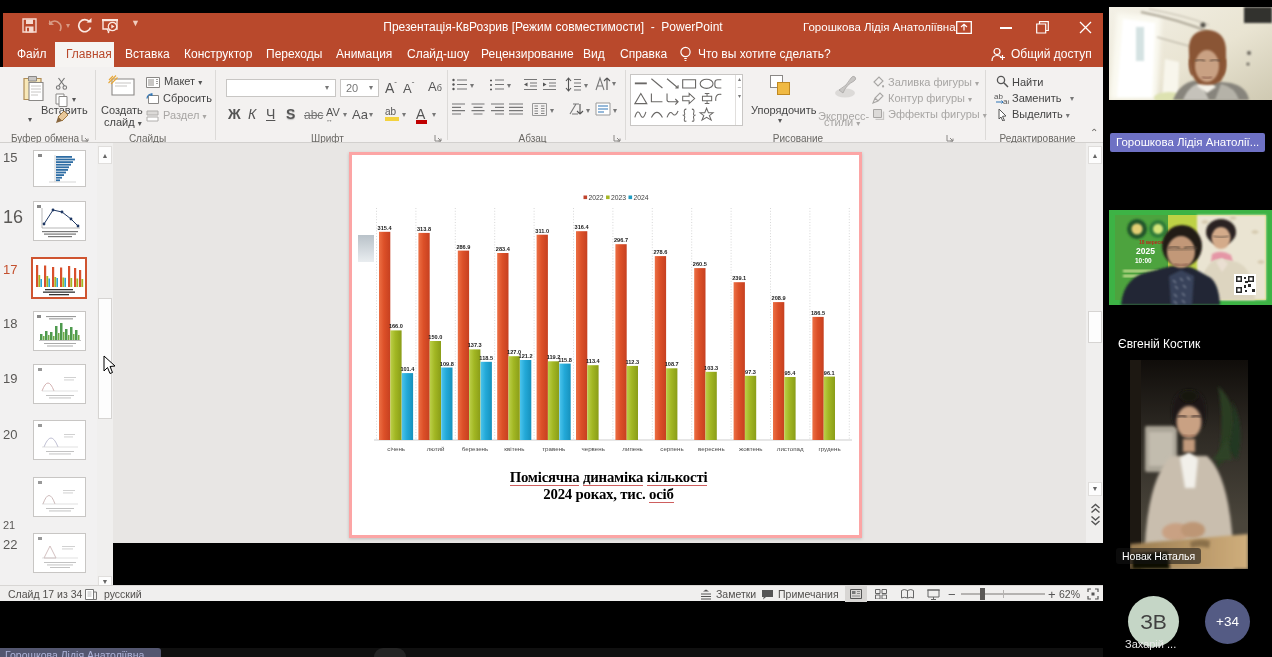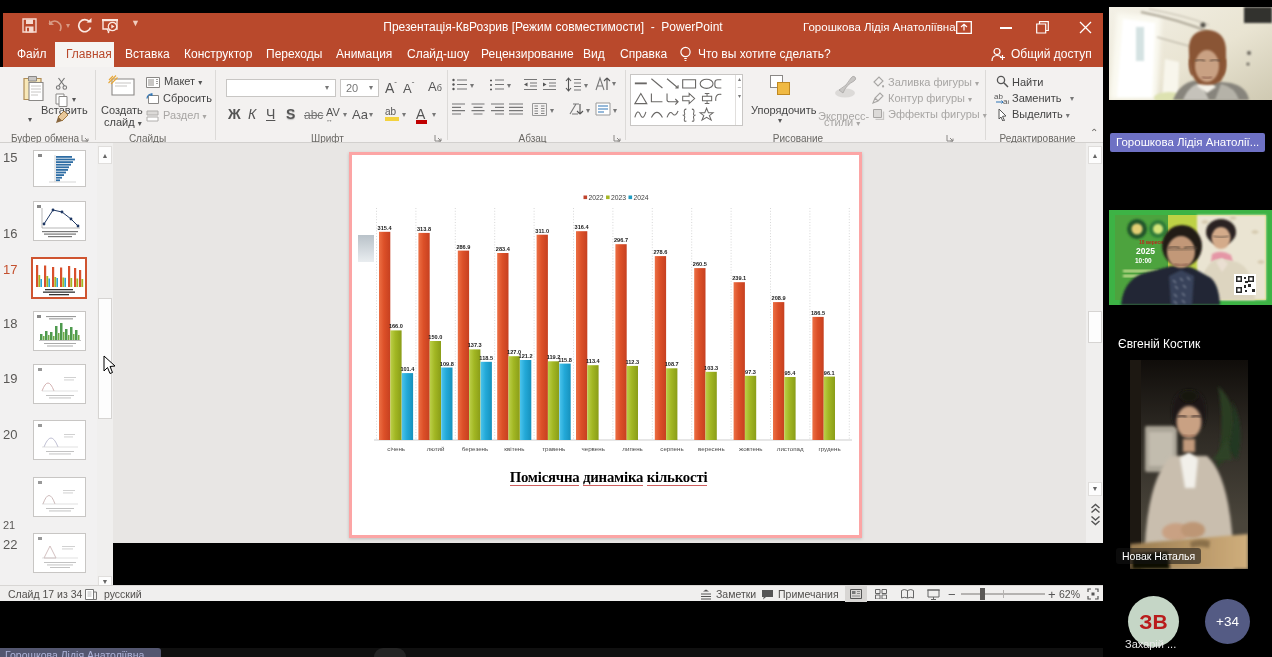--- a/index.html
+++ b/index.html
@@ -321,21 +321,21 @@
           <rect x="22" y="15.4" width="13" height="1.8"></rect>
             <rect x="22" y="18" width="12" height="1.8"></rect>
           <rect x="22" y="20.6" width="10" height="1.8"></rect>
             <rect x="22" y="23.2" width="8" height="1.8"></rect>
           <rect x="22" y="25.8" width="6" height="1.8"></rect>
             <rect x="22" y="28.4" width="4" height="1.8"></rect>
         </g>
         <path d="M21 4 V31 M15 31 H42" stroke="#bbb" stroke-width="0.6"></path>
       </svg>
     </div>
-    <div class="abs" style="left:3px; top:64px; font-size:13px; color:#5a5856;margin-top:19px;">16</div>
+    <div class="abs" style="left:3px; top:64px; font-size:18px; color:#5a5856;">16</div>
     <div class="abs" style="left:33px; top:58px; width:53px; height:40px; background:#fff; border:1px solid #c8c6c4;">
       <svg width="51" height="38" viewBox="0 0 51 38">
         <rect x="3" y="3" width="4" height="3" fill="#888"></rect>
         <path d="M8 6 V26 M8 26 H46" stroke="#999" stroke-width="0.7"></path>
         <path d="M10 22 L19 8 L28 10 L37 17 L44 24" fill="none" stroke="#1f3864" stroke-width="1"></path>
         <circle cx="10" cy="22" r="1.4" fill="#1f3864"></circle>
           <circle cx="19" cy="8" r="1.4" fill="#1f3864"></circle>
         <circle cx="28" cy="10" r="1.4" fill="#1f3864"></circle>
           <circle cx="37" cy="17" r="1.4" fill="#1f3864"></circle>
         <circle cx="44" cy="24" r="1.4" fill="#1f3864"></circle>
@@ -633,20 +633,21 @@
       <text x="280.6" y="296" font-size="6.2" fill="#4a4a4a" text-anchor="middle">липень</text>
       <text x="320.0" y="296" font-size="6.2" fill="#4a4a4a" text-anchor="middle">серпень</text>
       <text x="359.4" y="296" font-size="6.2" fill="#4a4a4a" text-anchor="middle">вересень</text>
       <text x="398.8" y="296" font-size="6.2" fill="#4a4a4a" text-anchor="middle">жовтень</text>
       <text x="438.2" y="296" font-size="6.2" fill="#4a4a4a" text-anchor="middle">листопад</text>
       <text x="477.6" y="296" font-size="6.2" fill="#4a4a4a" text-anchor="middle">грудень</text>
     </svg>
     <div class="abs" style="left:6px; top:80px; width:16px; height:27px; background:linear-gradient(180deg,#b9c2c9,#e9edf0);"></div>
     <div class="abs" style="left:0px; top:314px; width:513px; text-align:center; font-family:'Liberation Serif', serif; font-weight:bold; font-size:14.8px; color:#000; line-height:17.2px; letter-spacing:-0.2px;">
       <div><span class="sq">Помісячна</span> <span class="sq">динаміка</span> <span class="sq">кількості</span></div>
+      <div>2024 роках, тис. <span class="sq">осіб</span></div>
     </div>
   </div>
 
   <div class="abs" id="sidebar" style="left:1103px; top:0px; width:169px; height:625px; background:#000;">
 
     <div class="abs" style="left:6px; top:7px; width:163px; height:93px; overflow:hidden;">
       <svg width="163" height="93" viewBox="0 0 163 93">
         <defs>
           <filter id="b1" x="-30%" y="-30%" width="160%" height="160%">
               <feGaussianBlur stdDeviation="1.3"></feGaussianBlur>
@@ -778,21 +779,21 @@
         <rect x="53" y="79" width="12" height="13" fill="#c29a7c" filter="url(#b4)"></rect>
         <ellipse cx="46" cy="172" rx="14" ry="9" fill="#c9a183" filter="url(#b4)"></ellipse>
         <ellipse cx="63" cy="170" rx="12" ry="8" fill="#bd9675" filter="url(#b4)"></ellipse>
         <path d="M0 184 L118 174 L118 209 L0 209 Z" fill="url(#desk)" filter="url(#b4)"></path>
         <path d="M2 194 L38 192 L40 209 L2 209 Z" fill="#0f0b06" filter="url(#b4)"></path>
         <path d="M60 182 Q70 178 80 181 L79 188 Q70 185 61 188 Z" fill="#8a6f4a" filter="url(#b4)"></path>
       </svg>
     </div>
     <div class="abs" style="left:13px; top:548px; height:16px; background:rgba(20,20,20,0.55); border-radius:3px; color:#fff; font-size:10.5px; line-height:16px; padding:0 6px;">Новак Наталья</div>
 
-    <div class="abs" style="left:25px; top:596px; width:51px; height:51px; border-radius:50%; background:#c5d6c6; color:#b91c1c; font-size:21px; font-weight:bold; text-align:center; line-height:51px;">ЗВ</div>
+    <div class="abs" style="left:25px; top:596px; width:51px; height:51px; border-radius:50%; background:#c5d6c6; color:#404040; font-size:21px; font-weight:normal; text-align:center; line-height:51px;">ЗВ</div>
     <div class="abs" style="left:102px; top:599px; width:45px; height:45px; border-radius:50%; background:#545b84; color:#fff; font-size:13.5px; text-align:center; line-height:45px;">+34</div>
     <div class="abs" style="left:22px; top:638px; color:#e8e8e8; font-size:11px;">Захарій ...</div>
   </div>
 
   <div class="abs" style="left:0px; top:648px; width:1103px; height:9px; background:#101010;"></div>
   <div class="abs" style="left:0px; top:648px; width:161px; height:9px; background:#53566f; border-radius:0 3px 0 0; overflow:hidden;">
     <div style="color:#aeb3d8; font-size:10.5px; padding-left:5px; margin-top:1px;">Горошкова Лідія Анатоліївна</div>
   </div>
   <div class="abs" style="left:374px; top:648px; width:32px; height:9px; border-radius:16px 16px 0 0; background:#242424;"></div>
 

